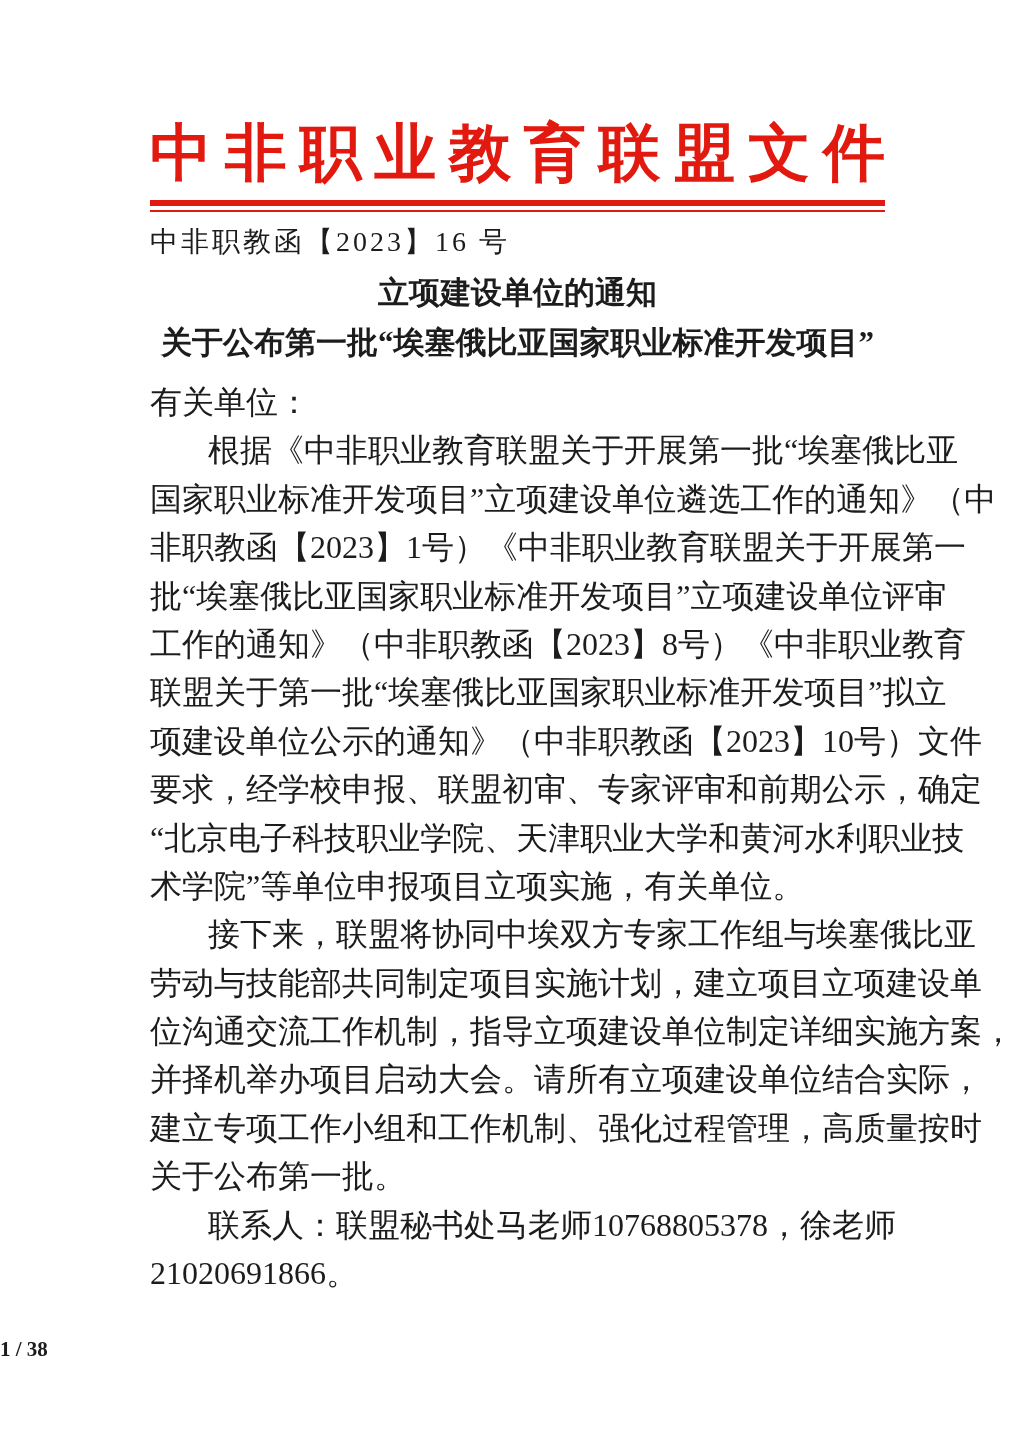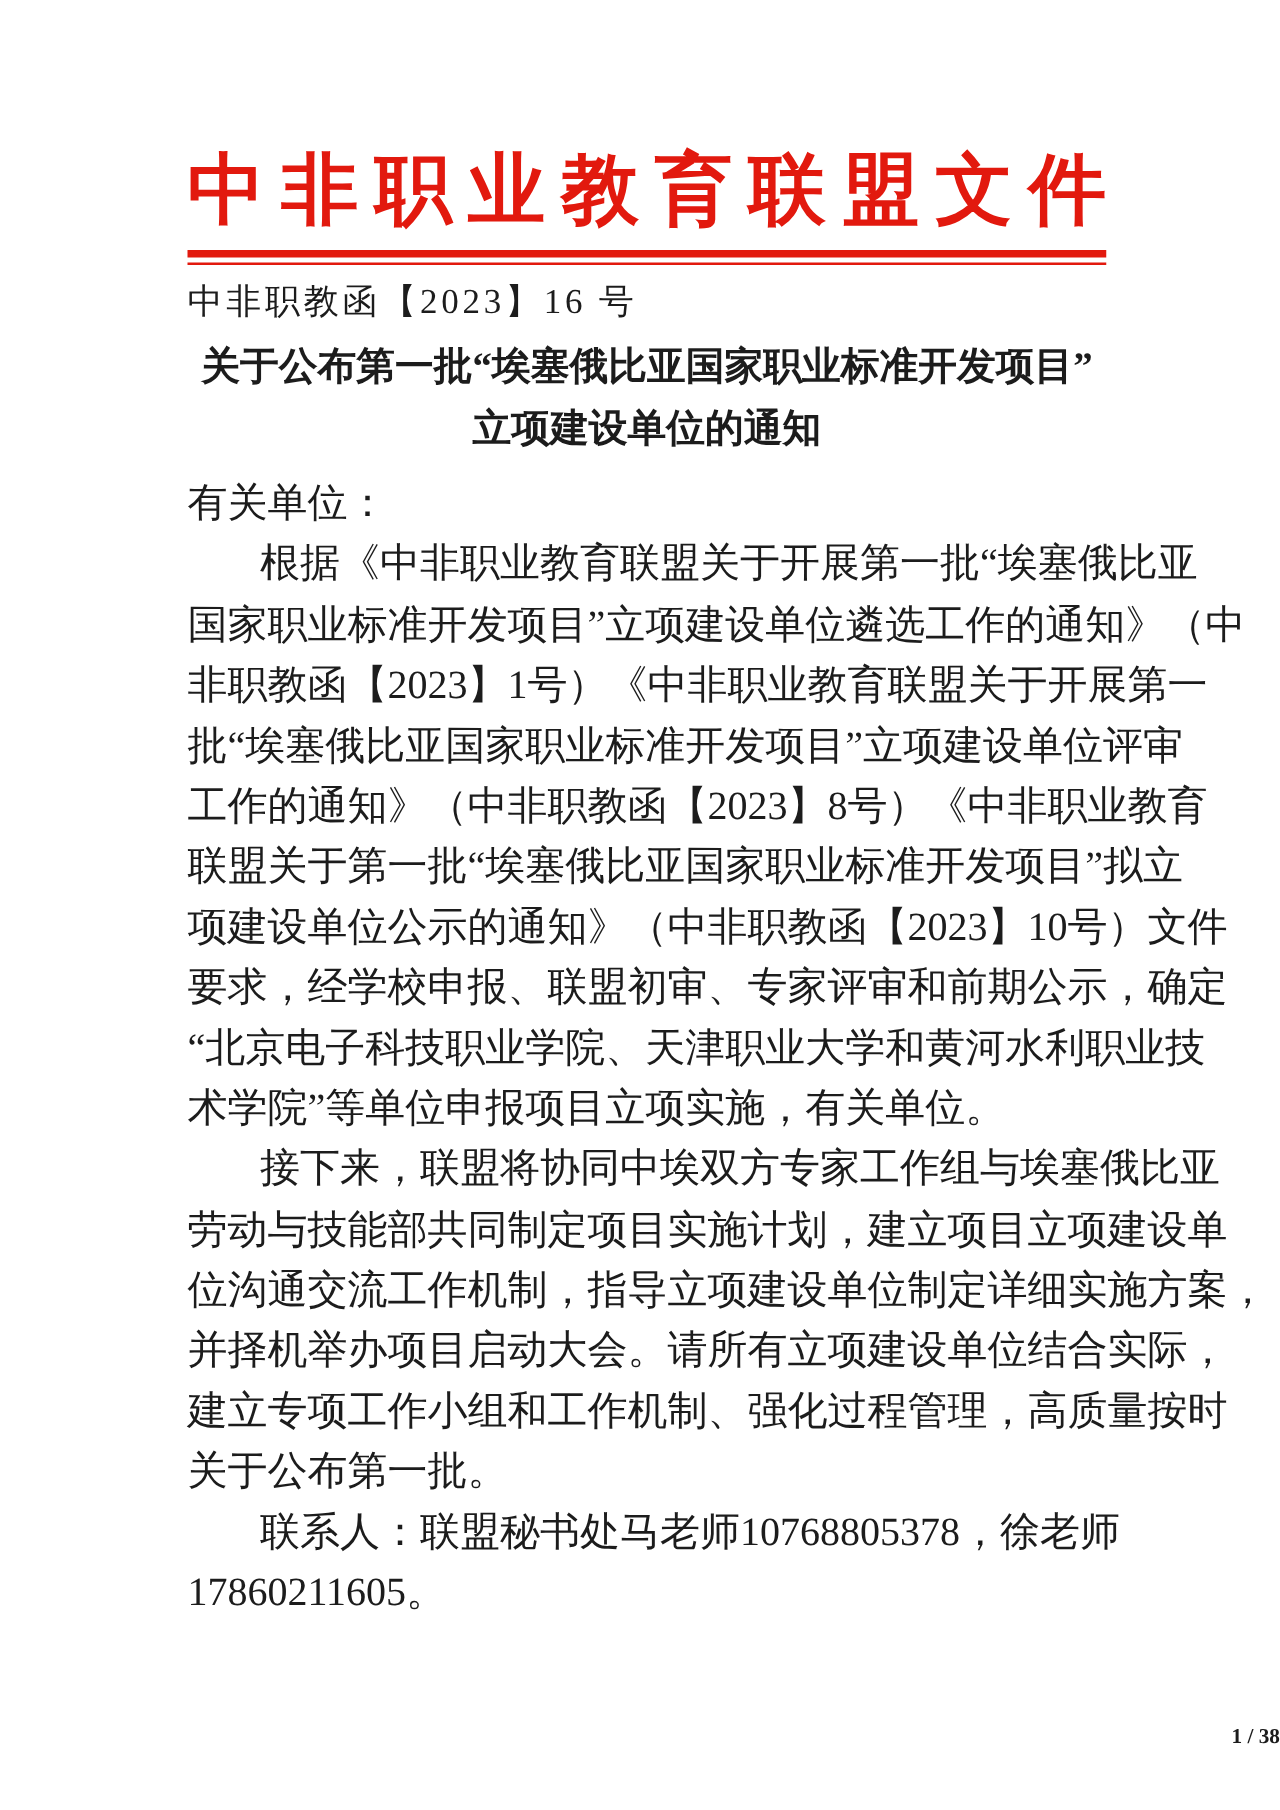--- a/index.html
+++ b/index.html
@@ -67,25 +67,25 @@
     display: flex;
     justify-content: space-between;
     align-items: center;
   }
   .line.indent { padding-left: 58px; }
   .tok { display: inline-block; }
   
   .footer {
     position: absolute;
     left: 0;
-    top: 1376px;
+    top: 1336px;
     width: 100%;
-    text-align: right;
+    text-align: left;
     font-weight: bold;
-    font-size: 17px;
+    font-size: 21px;
     line-height: 26px;
   }
 </style>
 </head>
 <body>
 
 <div class="page">
   <div class="content">
 
     <div class="letterhead">
@@ -102,22 +102,22 @@
       </div>
 
     <div class="rule">
       <div class="rule-thick"></div>
       <div class="rule-thin"></div>
     </div>
 
     <div class="doc-num">中非职教函【2023】16 号</div>
 
     <div class="title">
+      <div class="title-line">立项建设单位的通知</div>
       <div class="title-line">关于公布第一批“埃塞俄比亚国家职业标准开发项目”</div>
-      <div class="title-line">立项建设单位的通知</div>
     </div>
 
     <div class="body">
         <div class="line">有关单位：</div>
         <div class="line justify indent">
           <span class="tok">根</span>
           <span class="tok">据</span>
           <span class="tok">《</span>
           <span class="tok">中</span>
           <span class="tok">非</span>
@@ -516,19 +516,19 @@
           <span class="tok">处</span>
           <span class="tok">马</span>
           <span class="tok">老</span>
           <span class="tok">师</span>
           <span class="tok"> 10768805378</span>
           <span class="tok">，</span>
           <span class="tok">徐</span>
           <span class="tok">老</span>
           <span class="tok">师</span>
         </div>
-        <div class="line">17860211605。</div>
+        <div class="line">21020691866。</div>
       </div>
 
   </div>
 
   <div class="footer">1 / 38</div>
 </div>
 
 </body></html>

